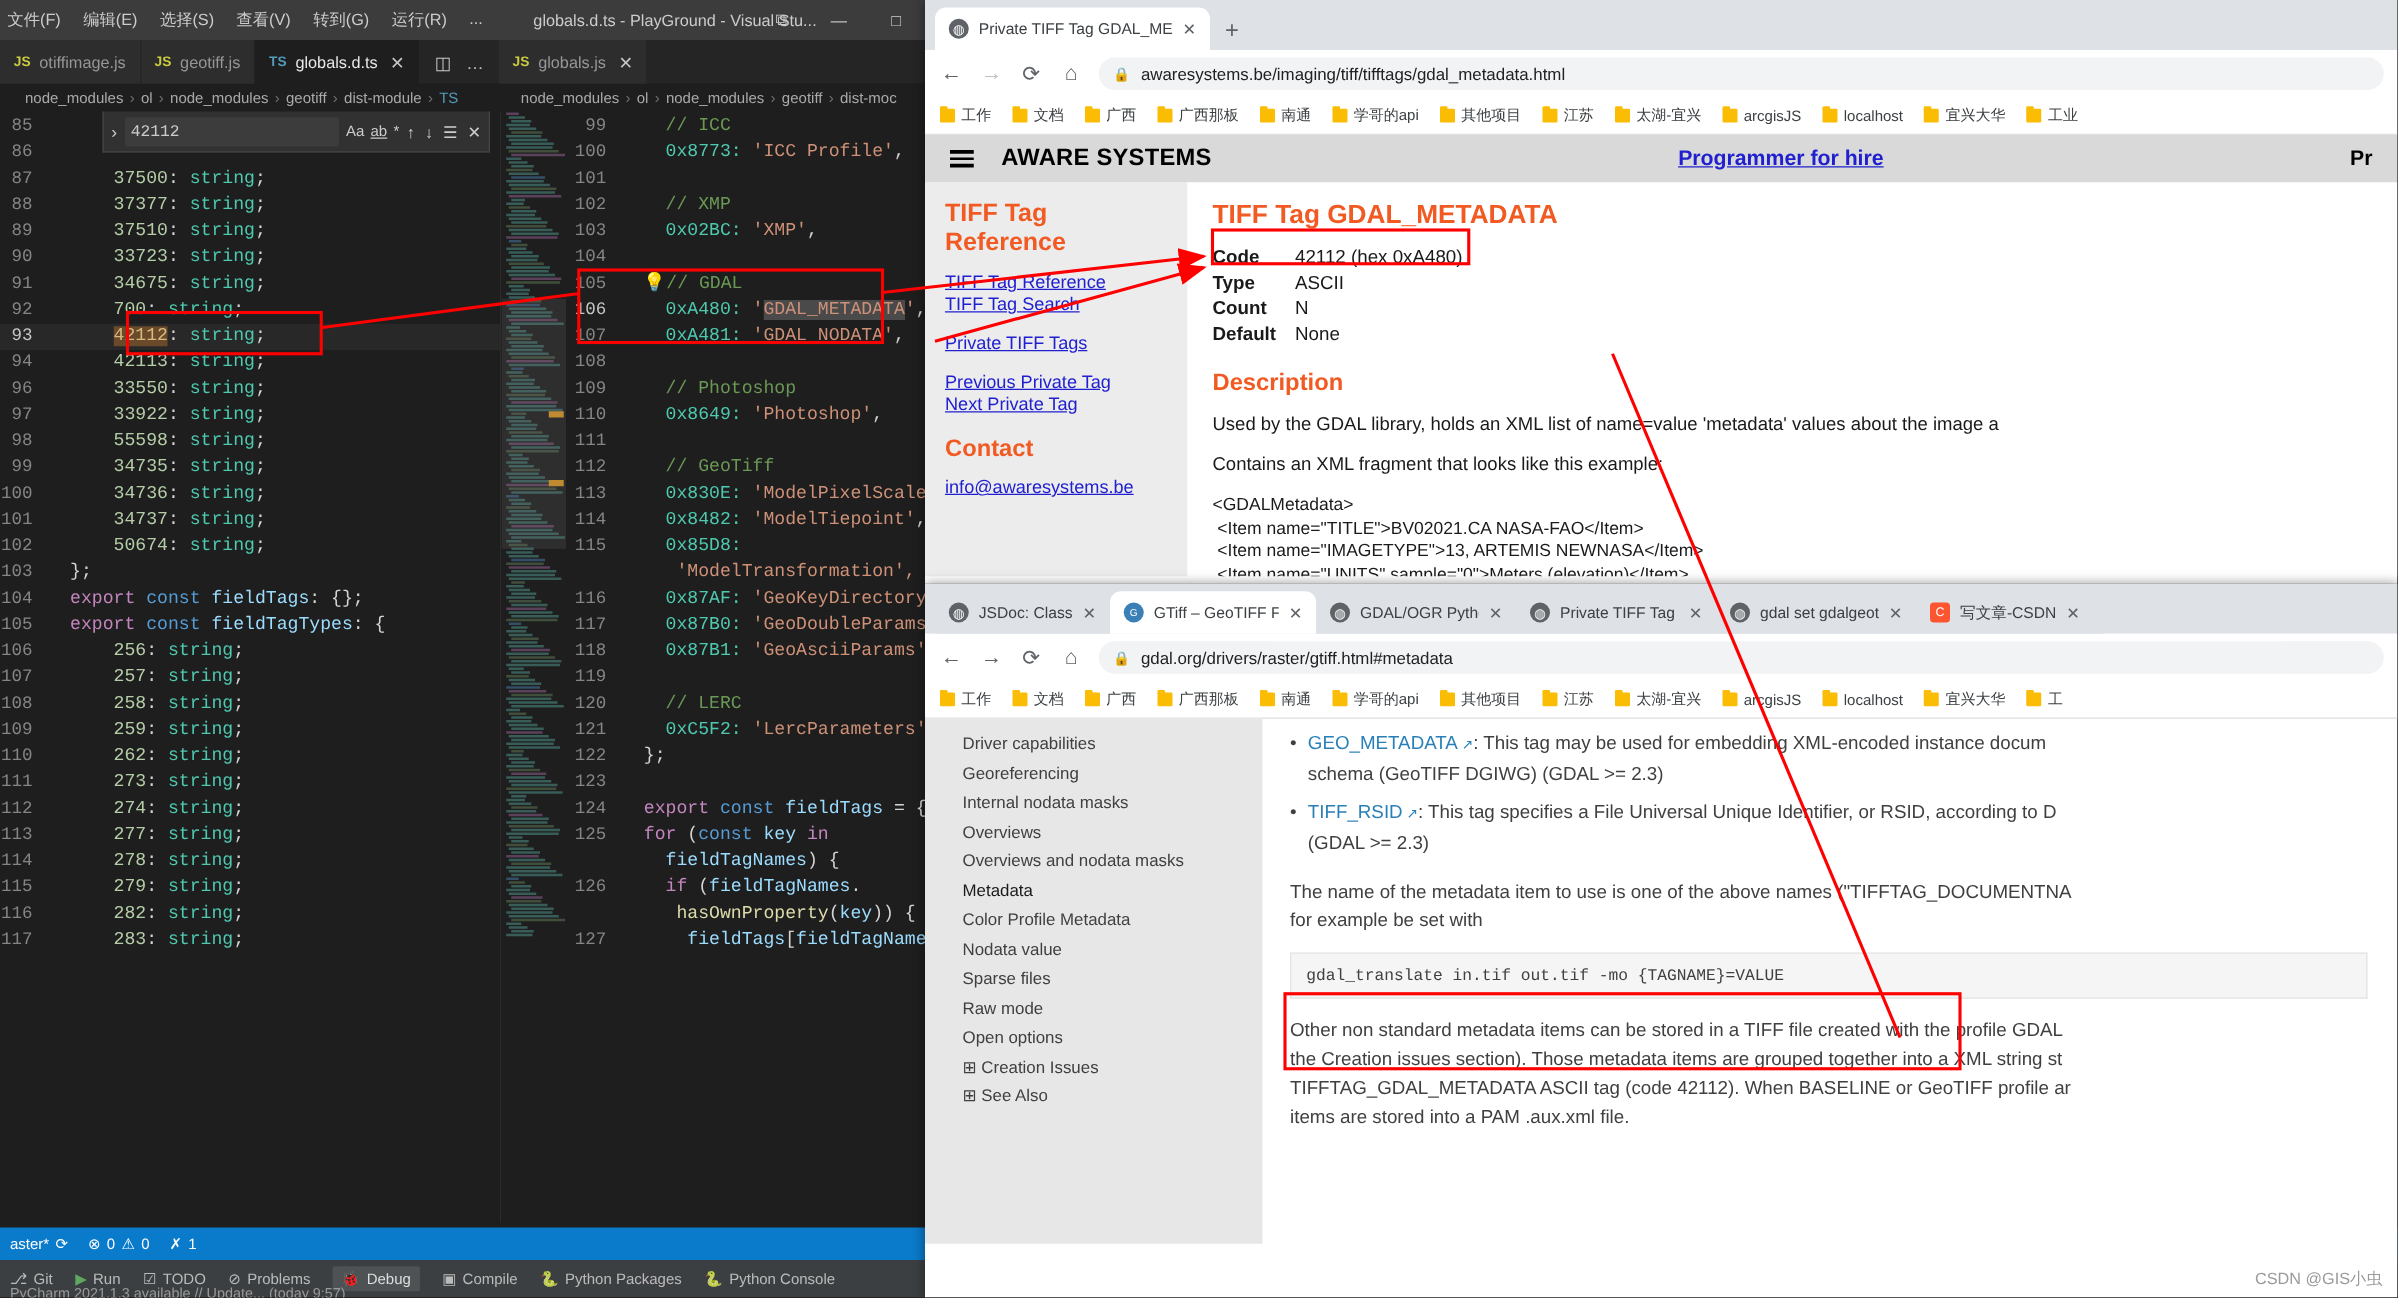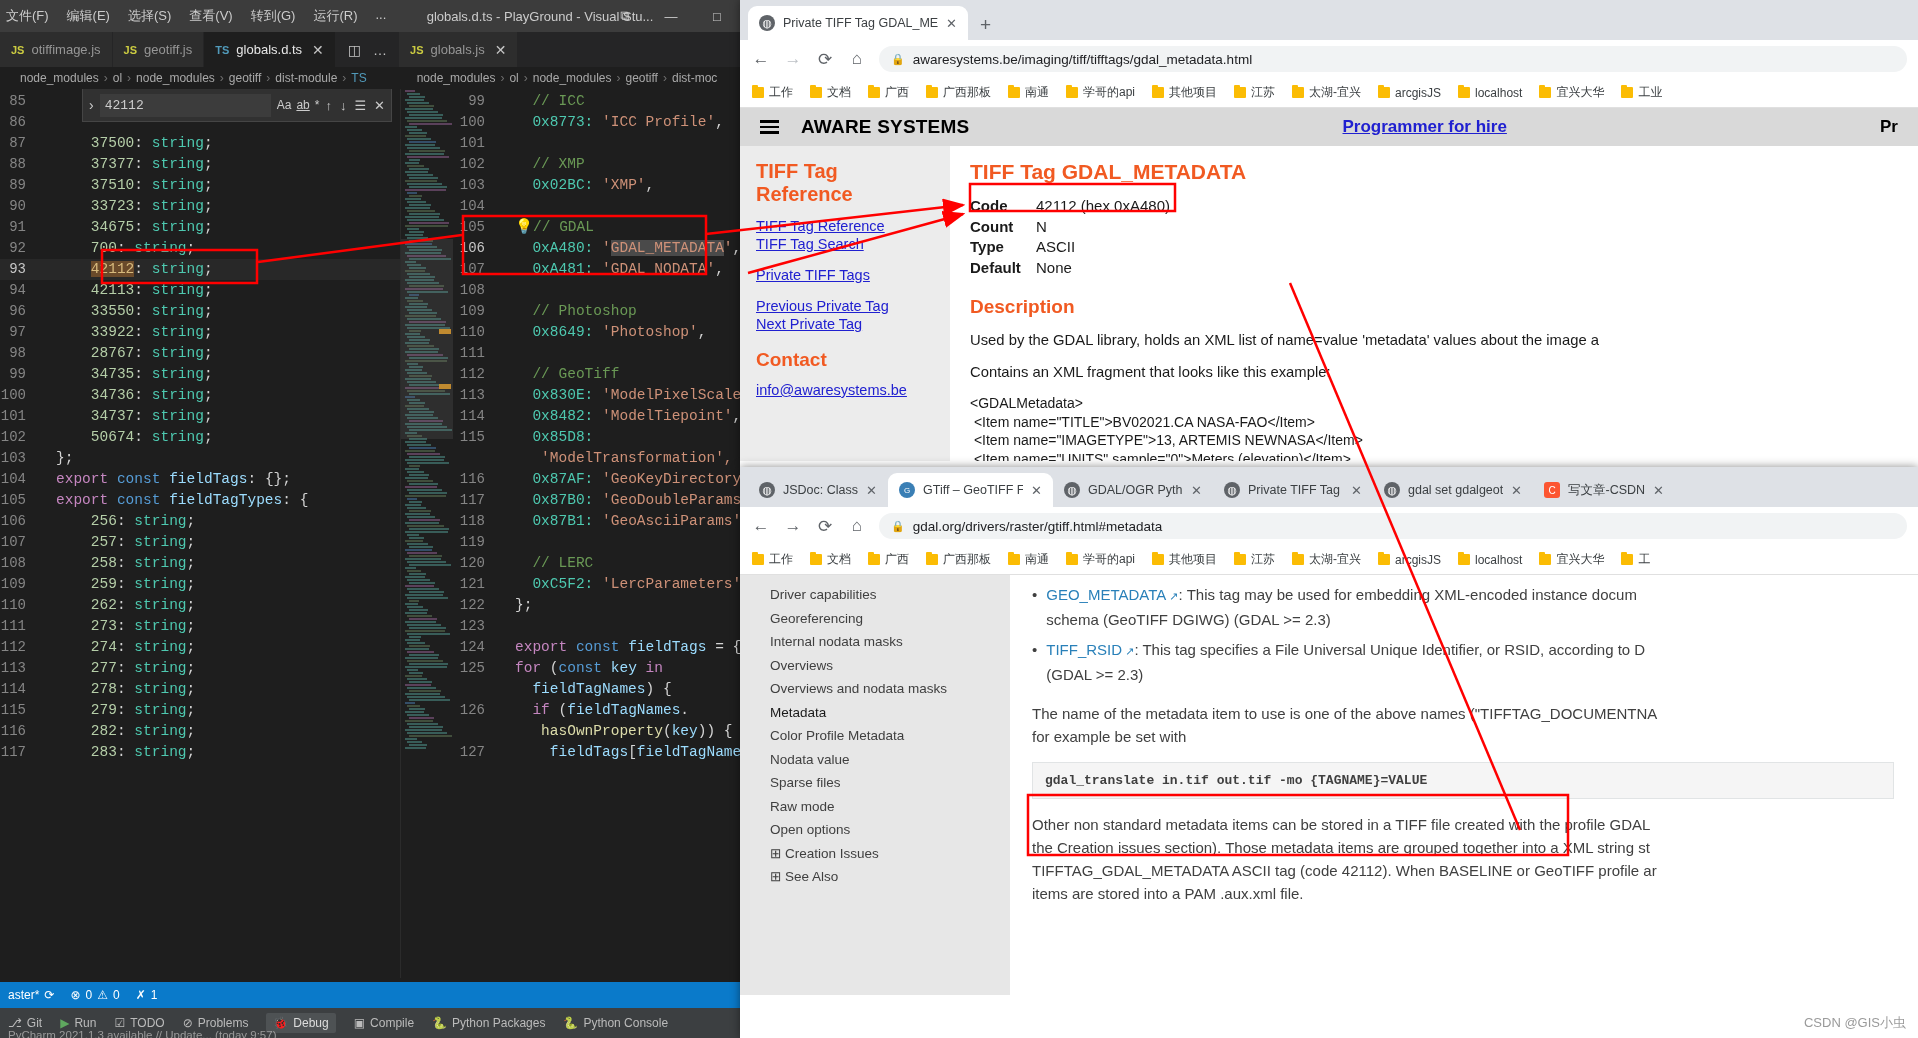--- a/index.html
+++ b/index.html
@@ -215,21 +215,20 @@
   .gdal-main { flex: 1; padding: 8px 24px 0 22px; font-size: 15px; color: #404040; overflow: hidden; }
   .g-li { display: flex; gap: 9px; margin-bottom: 7px; line-height: 23px; }
   .g-bullet { color: #404040; flex: none; }
   .g-link { color: #2980b9; }
   .g-ext { font-size: 11px; }
   .g-p { line-height: 23px; margin: 16px 0 0; }
   .g-code {
     background: #f5f5f5; border: 1px solid #e1e4e5; padding: 10px 12px;
     font-family: "Liberation Mono", monospace; font-size: 13px; color: #404040;
     margin: 14px 0;
-    font-weight: bold;
   }
   svg.ann-svg { position: absolute; left: 0; top: 0; overflow: visible; }
 
   .watermark {
     position: absolute; right: 12px; bottom: 6px; font-size: 13px;
     color: #9a9a9a; font-family: "Liberation Sans", sans-serif;
   }
 </style>
 </head>
 <body>
@@ -314,21 +313,21 @@
             <div class="cl"><span class="ln">87</span><span class="ctext">    <span class="k-num">37500</span><span class="k-punc">: </span><span class="k-type">string</span><span class="k-punc">;</span></span></div>
             <div class="cl"><span class="ln">88</span><span class="ctext">    <span class="k-num">37377</span><span class="k-punc">: </span><span class="k-type">string</span><span class="k-punc">;</span></span></div>
             <div class="cl"><span class="ln">89</span><span class="ctext">    <span class="k-num">37510</span><span class="k-punc">: </span><span class="k-type">string</span><span class="k-punc">;</span></span></div>
             <div class="cl"><span class="ln">90</span><span class="ctext">    <span class="k-num">33723</span><span class="k-punc">: </span><span class="k-type">string</span><span class="k-punc">;</span></span></div>
             <div class="cl"><span class="ln">91</span><span class="ctext">    <span class="k-num">34675</span><span class="k-punc">: </span><span class="k-type">string</span><span class="k-punc">;</span></span></div>
             <div class="cl"><span class="ln">92</span><span class="ctext">    <span class="k-num">700</span><span class="k-punc">: </span><span class="k-type">string</span><span class="k-punc">;</span></span></div>
             <div class="cl line-cur"><span class="ln cur">93</span><span class="ctext">    <span class="hl-tok">42112</span><span class="k-punc">: </span><span class="k-type">string</span><span class="k-punc">;</span></span></div>
             <div class="cl"><span class="ln">94</span><span class="ctext">    <span class="k-num">42113</span><span class="k-punc">: </span><span class="k-type">string</span><span class="k-punc">;</span></span></div>
             <div class="cl"><span class="ln">96</span><span class="ctext">    <span class="k-num">33550</span><span class="k-punc">: </span><span class="k-type">string</span><span class="k-punc">;</span></span></div>
             <div class="cl"><span class="ln">97</span><span class="ctext">    <span class="k-num">33922</span><span class="k-punc">: </span><span class="k-type">string</span><span class="k-punc">;</span></span></div>
-            <div class="cl"><span class="ln">98</span><span class="ctext">    <span class="k-num">28767</span><span class="k-punc">: </span><span class="k-type">string</span><span class="k-punc">;</span></span></div>
+            <div class="cl"><span class="ln">98</span><span class="ctext">    <span class="k-num">55598</span><span class="k-punc">: </span><span class="k-type">string</span><span class="k-punc">;</span></span></div>
             <div class="cl"><span class="ln">99</span><span class="ctext">    <span class="k-num">34735</span><span class="k-punc">: </span><span class="k-type">string</span><span class="k-punc">;</span></span></div>
             <div class="cl"><span class="ln">100</span><span class="ctext">    <span class="k-num">34736</span><span class="k-punc">: </span><span class="k-type">string</span><span class="k-punc">;</span></span></div>
             <div class="cl"><span class="ln">101</span><span class="ctext">    <span class="k-num">34737</span><span class="k-punc">: </span><span class="k-type">string</span><span class="k-punc">;</span></span></div>
             <div class="cl"><span class="ln">102</span><span class="ctext">    <span class="k-num">50674</span><span class="k-punc">: </span><span class="k-type">string</span><span class="k-punc">;</span></span></div>
             <div class="cl"><span class="ln">103</span><span class="ctext"><span class="k-punc">};</span></span></div>
             <div class="cl"><span class="ln">104</span><span class="ctext" style="padding-left: 10px;"><span class="k-kw">export</span> <span class="k-kw2">const</span> <span class="k-var">fieldTags</span><span class="k-punc">: </span><span class="k-punc">{};</span></span></div>
             <div class="cl"><span class="ln">105</span><span class="ctext" style="padding-left: 10px;"><span class="k-kw">export</span> <span class="k-kw2">const</span> <span class="k-var">fieldTagTypes</span><span class="k-punc">: </span><span class="k-punc">{</span></span></div>
             <div class="cl"><span class="ln">106</span><span class="ctext">    <span class="k-num">256</span><span class="k-punc">: </span><span class="k-type">string</span><span class="k-punc">;</span></span></div>
             <div class="cl"><span class="ln">107</span><span class="ctext">    <span class="k-num">257</span><span class="k-punc">: </span><span class="k-type">string</span><span class="k-punc">;</span></span></div>
             <div class="cl"><span class="ln">108</span><span class="ctext">    <span class="k-num">258</span><span class="k-punc">: </span><span class="k-type">string</span><span class="k-punc">;</span></span></div>
@@ -803,26 +802,26 @@
       </div>
 
       <div class="aware-main">
         <div class="aw-h1" style="font-size:21px;margin-bottom:12px">TIFF Tag GDAL_METADATA</div>
         <div class="aw-table" id="awtable">
             <div class="aw-row">
               <div class="aw-key">Code</div>
               <div>42112 (hex 0xA480)</div>
             </div>
             <div class="aw-row">
+              <div class="aw-key">Type</div>
+              <div>ASCII</div>
+            </div>
+            <div class="aw-row">
               <div class="aw-key">Count</div>
               <div>N</div>
-            </div>
-            <div class="aw-row">
-              <div class="aw-key">Type</div>
-              <div>ASCII</div>
             </div>
             <div class="aw-row">
               <div class="aw-key">Default</div>
               <div>None</div>
             </div>
           </div>
         <div class="aw-h2" style="margin:18px 0 12px">Description</div>
         <div class="aw-p">Used by the GDAL library, holds an XML list of name=value 'metadata' values about the image a</div>
         <div class="aw-p">Contains an XML fragment that looks like this example:</div>
         <div class="aw-xml" id="awxml">&lt;GDALMetadata&gt;

